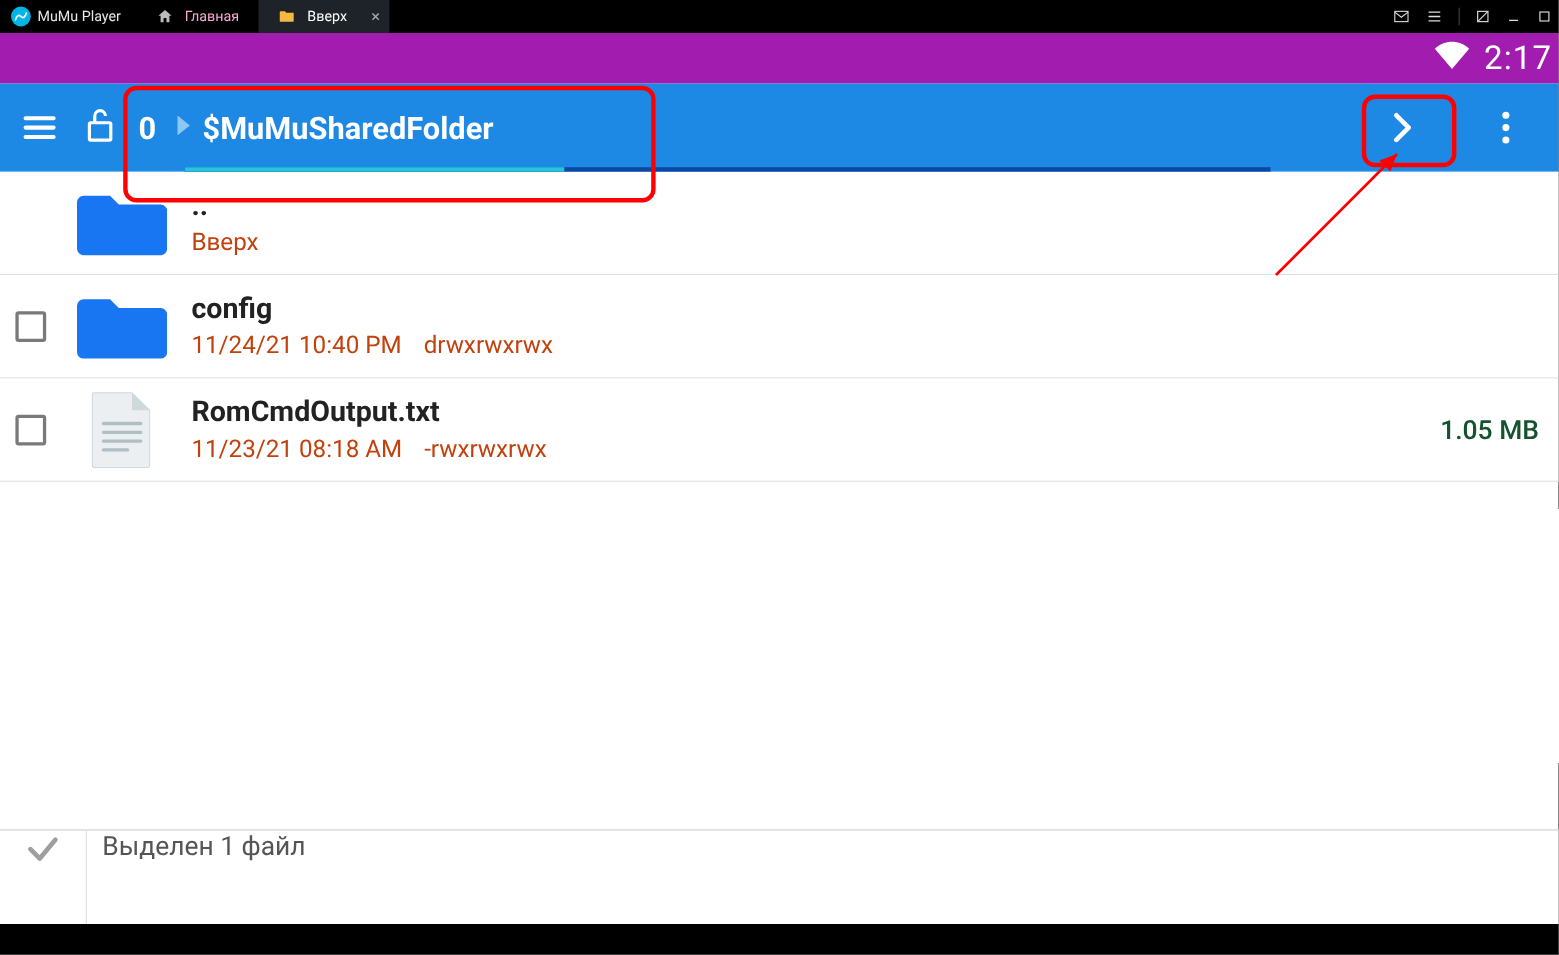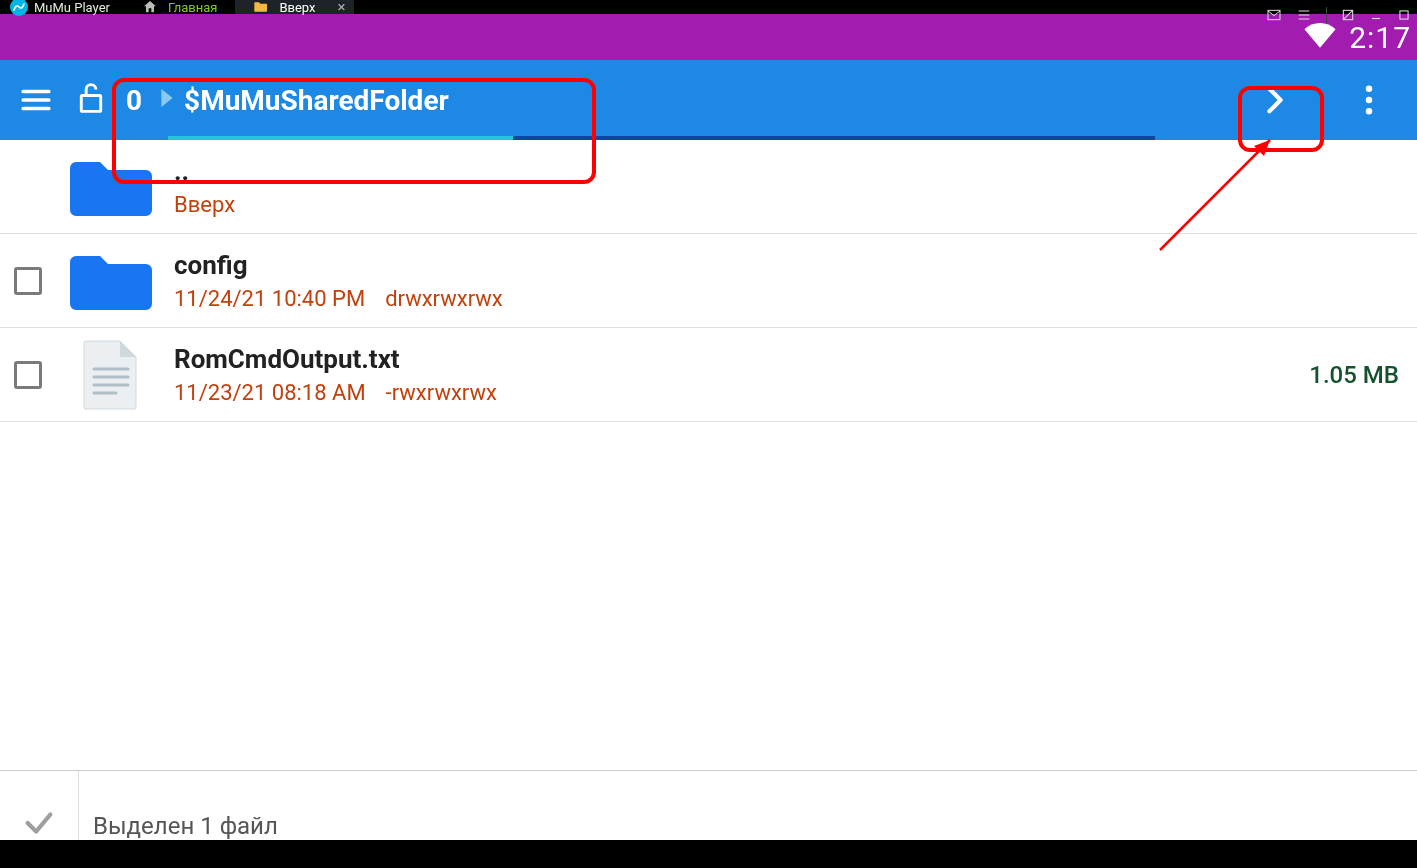--- a/index.html
+++ b/index.html
@@ -1,28 +1,28 @@
 <!DOCTYPE html>
 <html><head>
 <meta charset="utf-8">
 <style>
   * { box-sizing: border-box; margin: 0; padding: 0; font-family: Roboto, "Segoe UI", Arial, sans-serif; }
   html, body { width: 1417px; height: 868px; overflow: hidden; background: #000; }
   .root { width: 1417px; height: 868px; position: relative; background: #fff; }
 
   
   .mumu-chrome {
-    height: 14px; background: #000; color: #ccc;
+    height: 30px; background: #000; color: #ccc;
     display: flex; align-items: center; font-size: 13px;
     position: relative;
   }
   .mumu-logo { display: flex; align-items: center; gap: 6px; padding: 0 14px 0 10px; }
   .mumu-logo-icon { width: 18px; height: 18px; border-radius: 50%; background: #00b4e6; display: flex; align-items: center; justify-content: center; color:#fff; font-size:10px; font-weight:700;}
   .mumu-logo-text { color: #e8e8e8; font-size: 13px; }
-  .mumu-tab { display: flex; align-items: center; gap: 10px; padding: 0 18px; height: 100%; color: #84cc16; }
+  .mumu-tab { display: flex; align-items: center; gap: 10px; padding: 0 18px; height: 100%; color: #f9a8d4; }
   .mumu-tab.home { }
   .mumu-tab.active { background: #1e2229; color: #fff; padding-right: 8px;}
   .mumu-tab .tab-icon { width: 16px; height: 16px; display:flex; align-items:center; justify-content:center;}
   .mumu-tab .close { margin-left: 12px; color:#aaa; font-size:15px; cursor:pointer;}
   .mumu-chrome-right { position:absolute; right:6px; top:0; height:30px; display:flex; align-items:center; gap:14px; color:#ddd; }
   .mumu-chrome-right .sep { width:1px; height:16px; background:#444; }
   .mumu-chrome-right svg { display:block; }
 
   
   .android-status {
@@ -68,23 +68,23 @@
   .row .icon-col { width:82px; height:62px; margin-right:22px; display:flex; align-items:center; justify-content:center;}
   .folder-svg { width:82px; height:62px; }
   .file-svg   { width:58px; height:72px; }
   .row .text-col { flex:1; display:flex; flex-direction:column; justify-content:center; }
   .row .name { font-size:26px; font-weight:700; color:#222; }
   .row .sub  { font-size:22px; color:#c2410c; margin-top:6px; display:flex; gap:20px;}
   .row .size { font-size:24px; color:#14532d; font-weight:500; white-space:nowrap; }
 
   
   .clipboard-bar {
-    position:absolute; left:0; right:0; bottom:28px; height:70px;
+    position:absolute; left:0; right:0; bottom:28px; height:86px;
     border-top:1px solid #ccc; background:#fff;
-    display:flex; align-items:flex-end;
+    display:flex; align-items:flex-start;
   }
   .clip-check { width:78px; display:flex; align-items:center; justify-content:center; color:#888;}
   .clip-divider { width:1px; height:100%; background:#ddd; }
   .clip-text { font-size:24px; color:#555; margin-left:14px; }
 
   
   .android-nav {
     position:absolute; left:0; right:0; bottom:0; height:28px;
     background:#000;
   }

